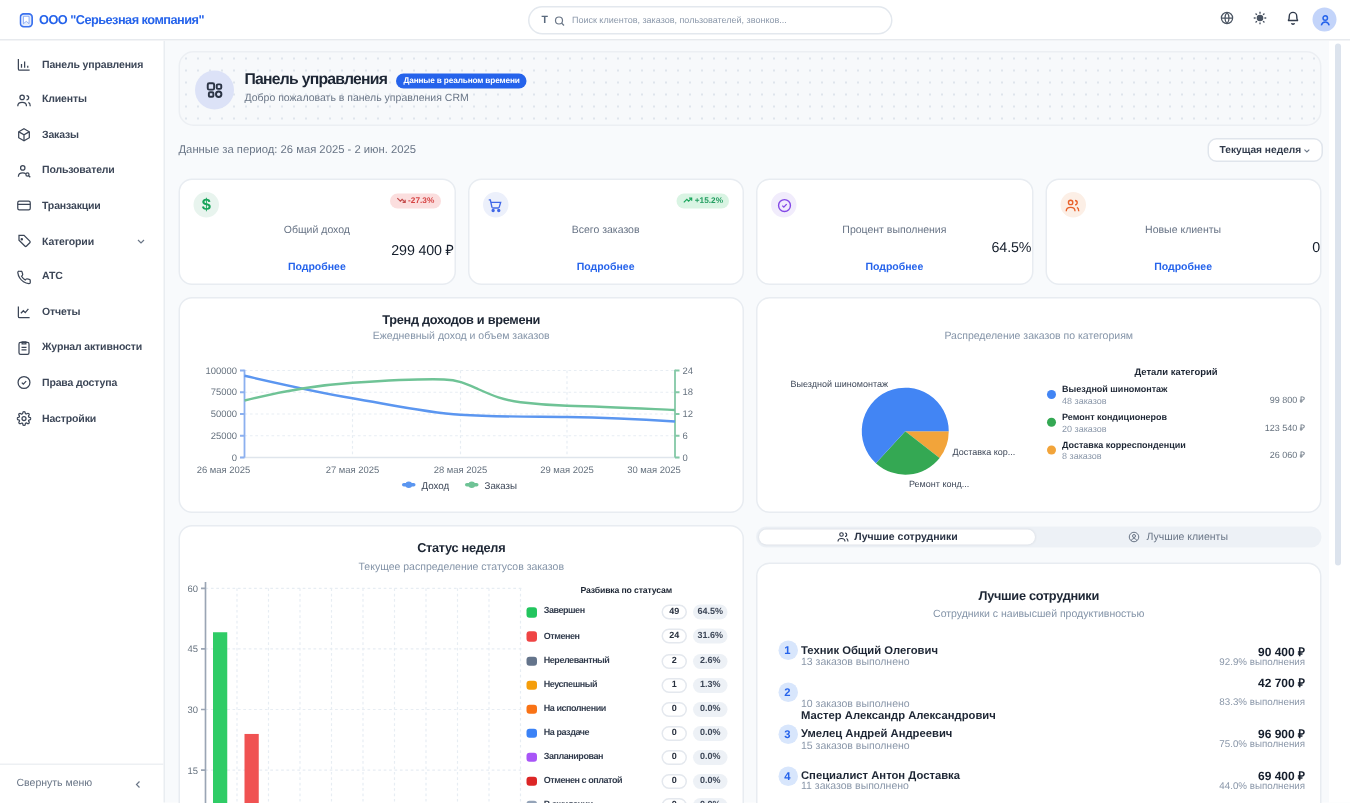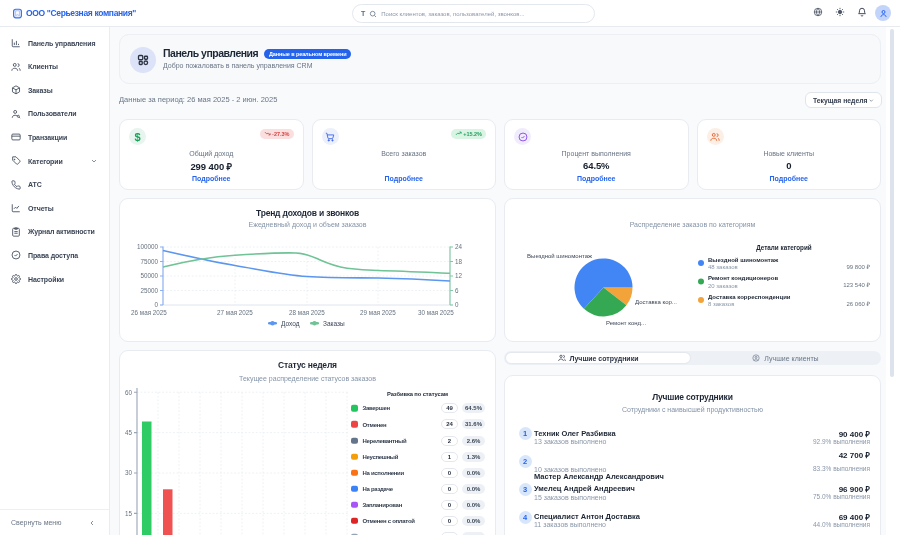--- a/index.html
+++ b/index.html
@@ -28,21 +28,21 @@
 #hero .badge{position:absolute;left:144px;top:14px;height:10px;background:#2563eb;color:#fff;font-size:5.5px;font-weight:bold;border-radius:5px;padding:0 5px;line-height:10px;letter-spacing:-0.1px}
 #hero p{position:absolute;left:43px;top:27px;font-size:7px;color:#6a7687}
 #period{position:absolute;left:9px;top:68px;font-size:7.5px;color:#6a7687}
 #select{position:absolute;left:695px;top:65px;width:77px;height:16px;background:#fff;border:1px solid #e0e5ec;border-radius:6px;display:flex;align-items:center;justify-content:space-between;padding:0 7px}
 #select span{font-size:6.8px;color:#323c4d;font-weight:bold;white-space:nowrap}
 
 .stat{position:absolute;top:92px;width:184.5px;height:71px}
 .stat .ic{position:absolute;left:9px;top:8px;width:17px;height:17px;border-radius:50%;display:flex;align-items:center;justify-content:center}
 .stat .bd{position:absolute;right:9px;top:9px;height:9.5px;border-radius:5px;font-size:5.5px;font-weight:bold;display:flex;align-items:center;padding:0 4px;gap:1.5px}
 .stat .lb{position:absolute;left:0;top:30px;width:100%;text-align:center;font-size:7px;color:#677385}
-.stat .vl{position:absolute;left:0;top:40px;width:100%;text-align:center;font-size:9.5px;font-weight:bold;color:#151e2c;letter-spacing:-0.1px}
+.stat .vl{position:absolute;left:0;top:40px;width:100%;text-align:right;font-size:9.5px;font-weight:normal;color:#151e2c;letter-spacing:-0.1px}
 .stat .ln{position:absolute;left:0;top:55px;width:100%;text-align:center;font-size:7px;color:#2563eb;font-weight:bold}
 
 .ctitle{position:absolute;left:0;width:100%;text-align:center;font-weight:bold;font-size:8.5px;color:#1d2634;letter-spacing:-0.2px}
 .csub{position:absolute;left:0;width:100%;text-align:center;font-size:7px;color:#8494a8}
 
 .srow{position:absolute;display:flex;align-items:center;transform:translateY(-50%)}
 .pill{transform:translateY(-50%)}
 .srow .sq{width:6.5px;height:6.5px;border-radius:2px;margin-right:5px}
 .srow .nm{font-size:6px;color:#323c4d;font-weight:bold;white-space:nowrap;letter-spacing:-0.3px}
 .pill{position:absolute;height:10px;border-radius:5px;font-size:6px;font-weight:bold;display:flex;align-items:center;justify-content:center}
@@ -252,21 +252,21 @@
           <circle cx="9" cy="7" r="3.5"></circle>
           <path d="M2 21c0-4 3-6 7-6s7 2 7 6"></path>
           <path d="M16 4a3.5 3.5 0 0 1 0 7M19 15c2 .8 3 2.7 3 6"></path>
         </svg>
       </div>
     <div class="lb">Новые клиенты</div>
     <div class="vl">0</div>
     <div class="ln">Подробнее</div>
   </div>
   <div class="card" id="chartL" style="left:9px;top:171px;width:377px;height:144px">
-    <div class="ctitle" style="top:9px">Тренд доходов и звонков</div>
+    <div class="ctitle" style="top:9px">Тренд доходов и времени</div>
     <div class="csub" style="top:22px">Ежедневный доход и объем заказов</div>
     <svg style="position:absolute;left:-1px;top:-1px" width="377" height="144" viewBox="0 0 377 144">
       <g stroke="#e7edf3" stroke-width="0.8" stroke-dasharray="1.8 1.8">
         <path d="M44 49H331M44 63.5H331M44 78H331M44 92.5H331"></path>
         <path d="M116 49V107M188 49V107M259 49V107"></path>
       </g>
       <path d="M41 107H334" stroke="#dfe5ec" stroke-width="1"></path>
       <g stroke="#8cb0ef" stroke-width="1.2">
           <path d="M44 48.5V107"></path>
           <path d="M41 49h3M41 63.5h3M41 78h3M41 92.5h3M41 107h3"></path>
@@ -437,21 +437,21 @@
           <path d="M6.5 19.5c1-3 3-4.5 5.5-4.5s4.5 1.5 5.5 4.5"></path>
         </svg>
       <span style="font-size:7px;color:#6a7687">Лучшие клиенты</span>
     </div>
   </div>
   <div class="card" id="emp" style="left:394px;top:348px;width:377px;height:215px">
     <div class="ctitle" style="top:16px;font-size:8.5px">Лучшие сотрудники</div>
     <div class="csub" style="top:30px">Сотрудники с наивысшей продуктивностью</div>
     <div class="erow">
       <div class="num" style="left:13.5px;top:51.4px">1</div>
-      <div class="enm" style="left:29px;top:52.6px">Техник Олег Разбивка</div>
+      <div class="enm" style="left:29px;top:52.6px">Техник Общий Олегович</div>
       <div class="esb" style="left:29px;top:62px">13 заказов выполнено</div>
       <div class="epr" style="top:51.6px">90 400 ₽</div>
       <div class="eps" style="top:61.5px">92.9% выполнения</div>
     </div>
     <div class="erow">
       <div class="num" style="left:13.5px;top:79.2px">2</div>
       <div class="enm" style="left:29px;top:96px">Мастер Александр Александрович</div>
       <div class="esb" style="left:29px;top:89.8px">10 заказов выполнено</div>
       <div class="epr" style="top:73px">42 700 ₽</div>
       <div class="eps" style="top:89.3px">83.3% выполнения</div>

